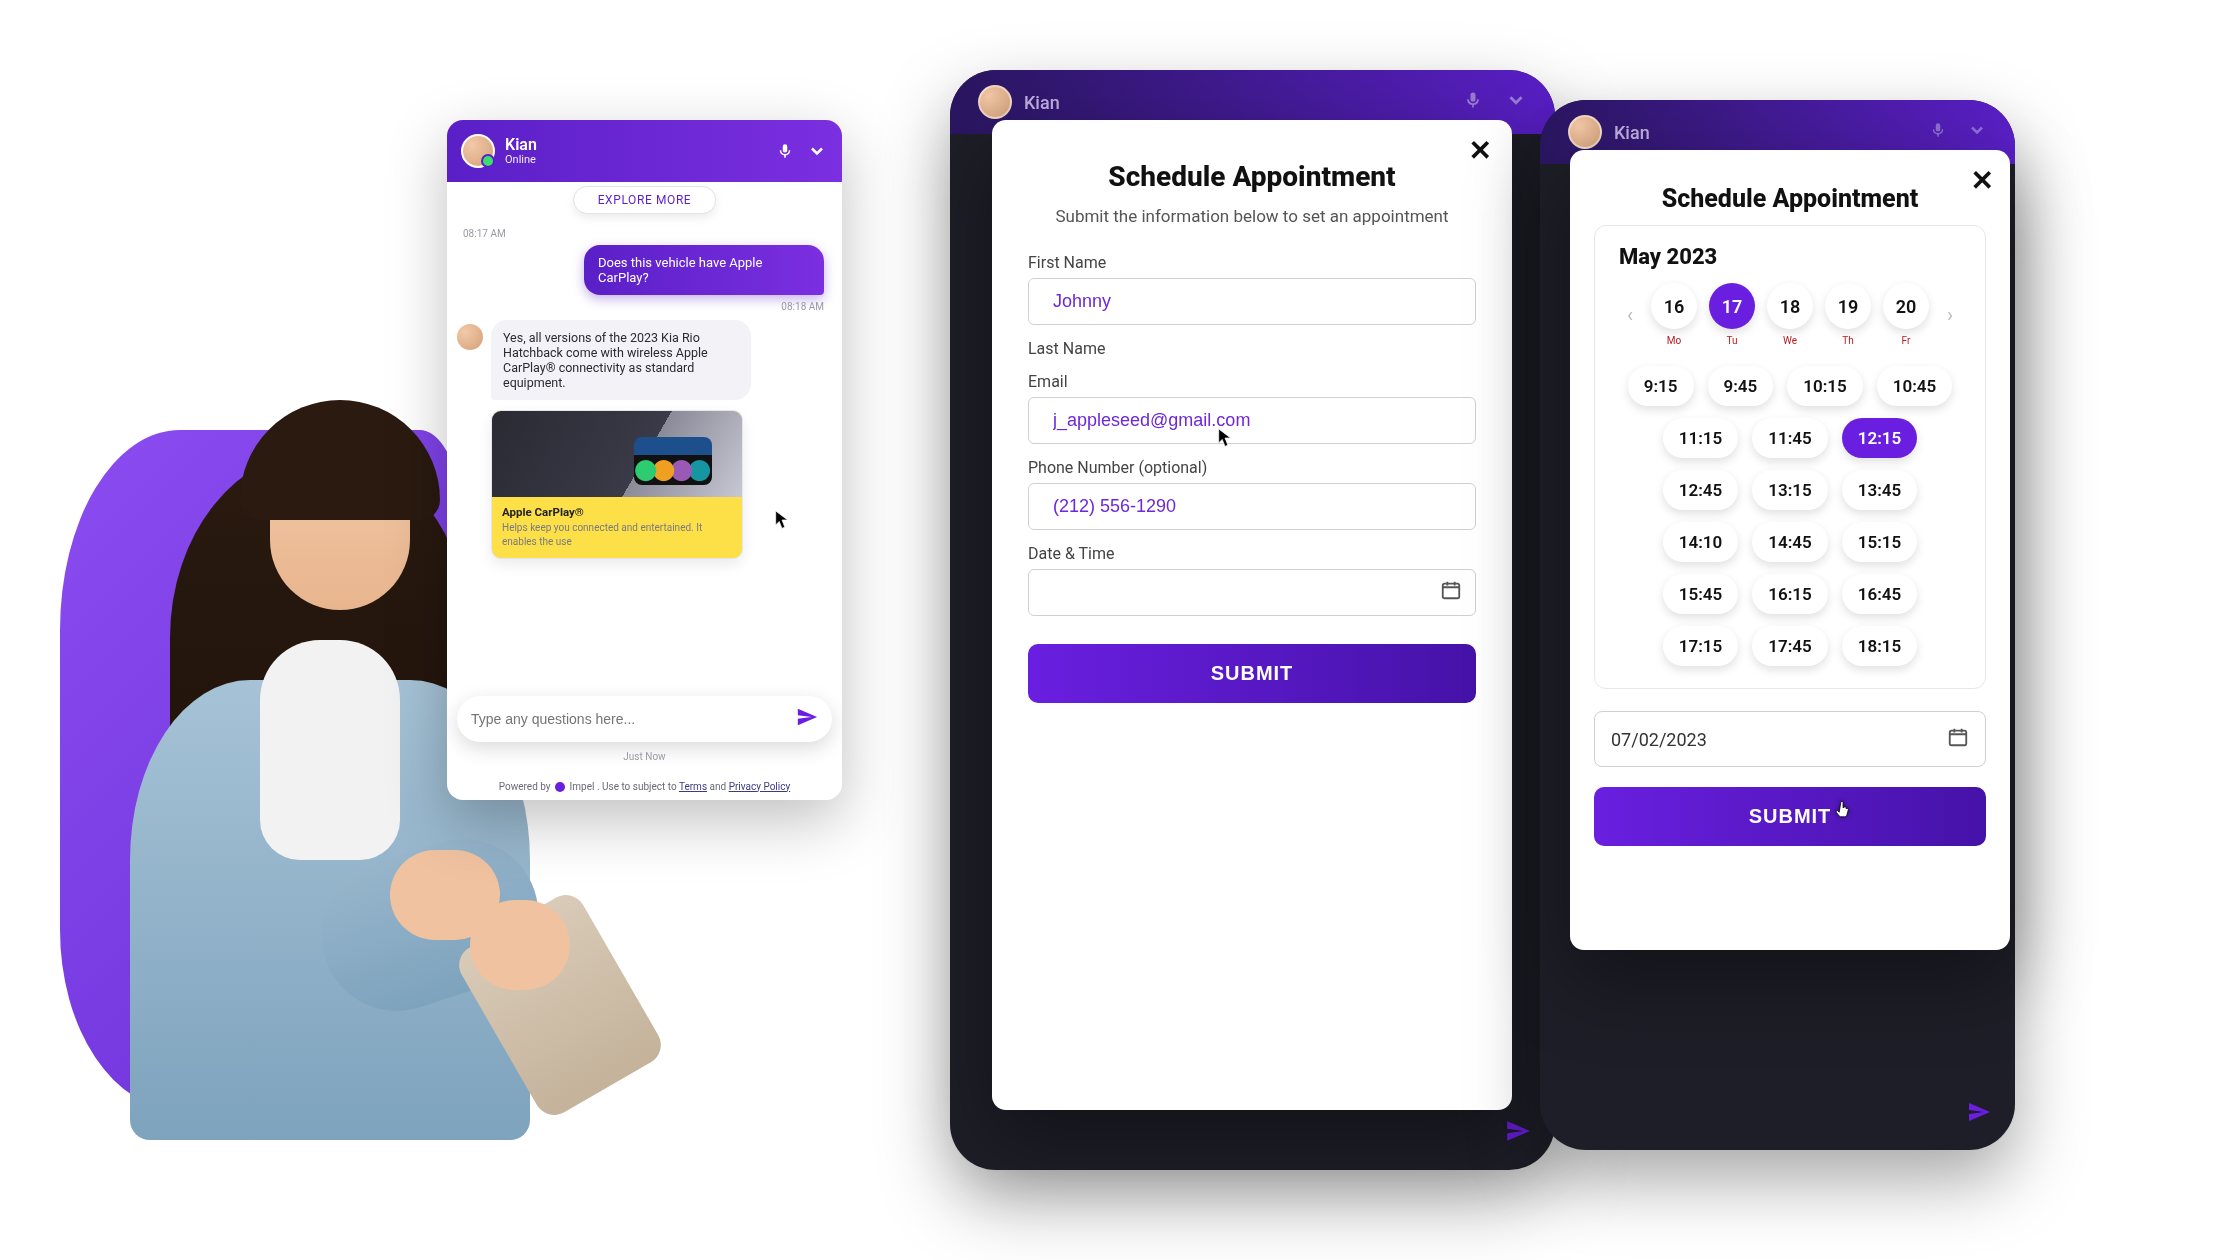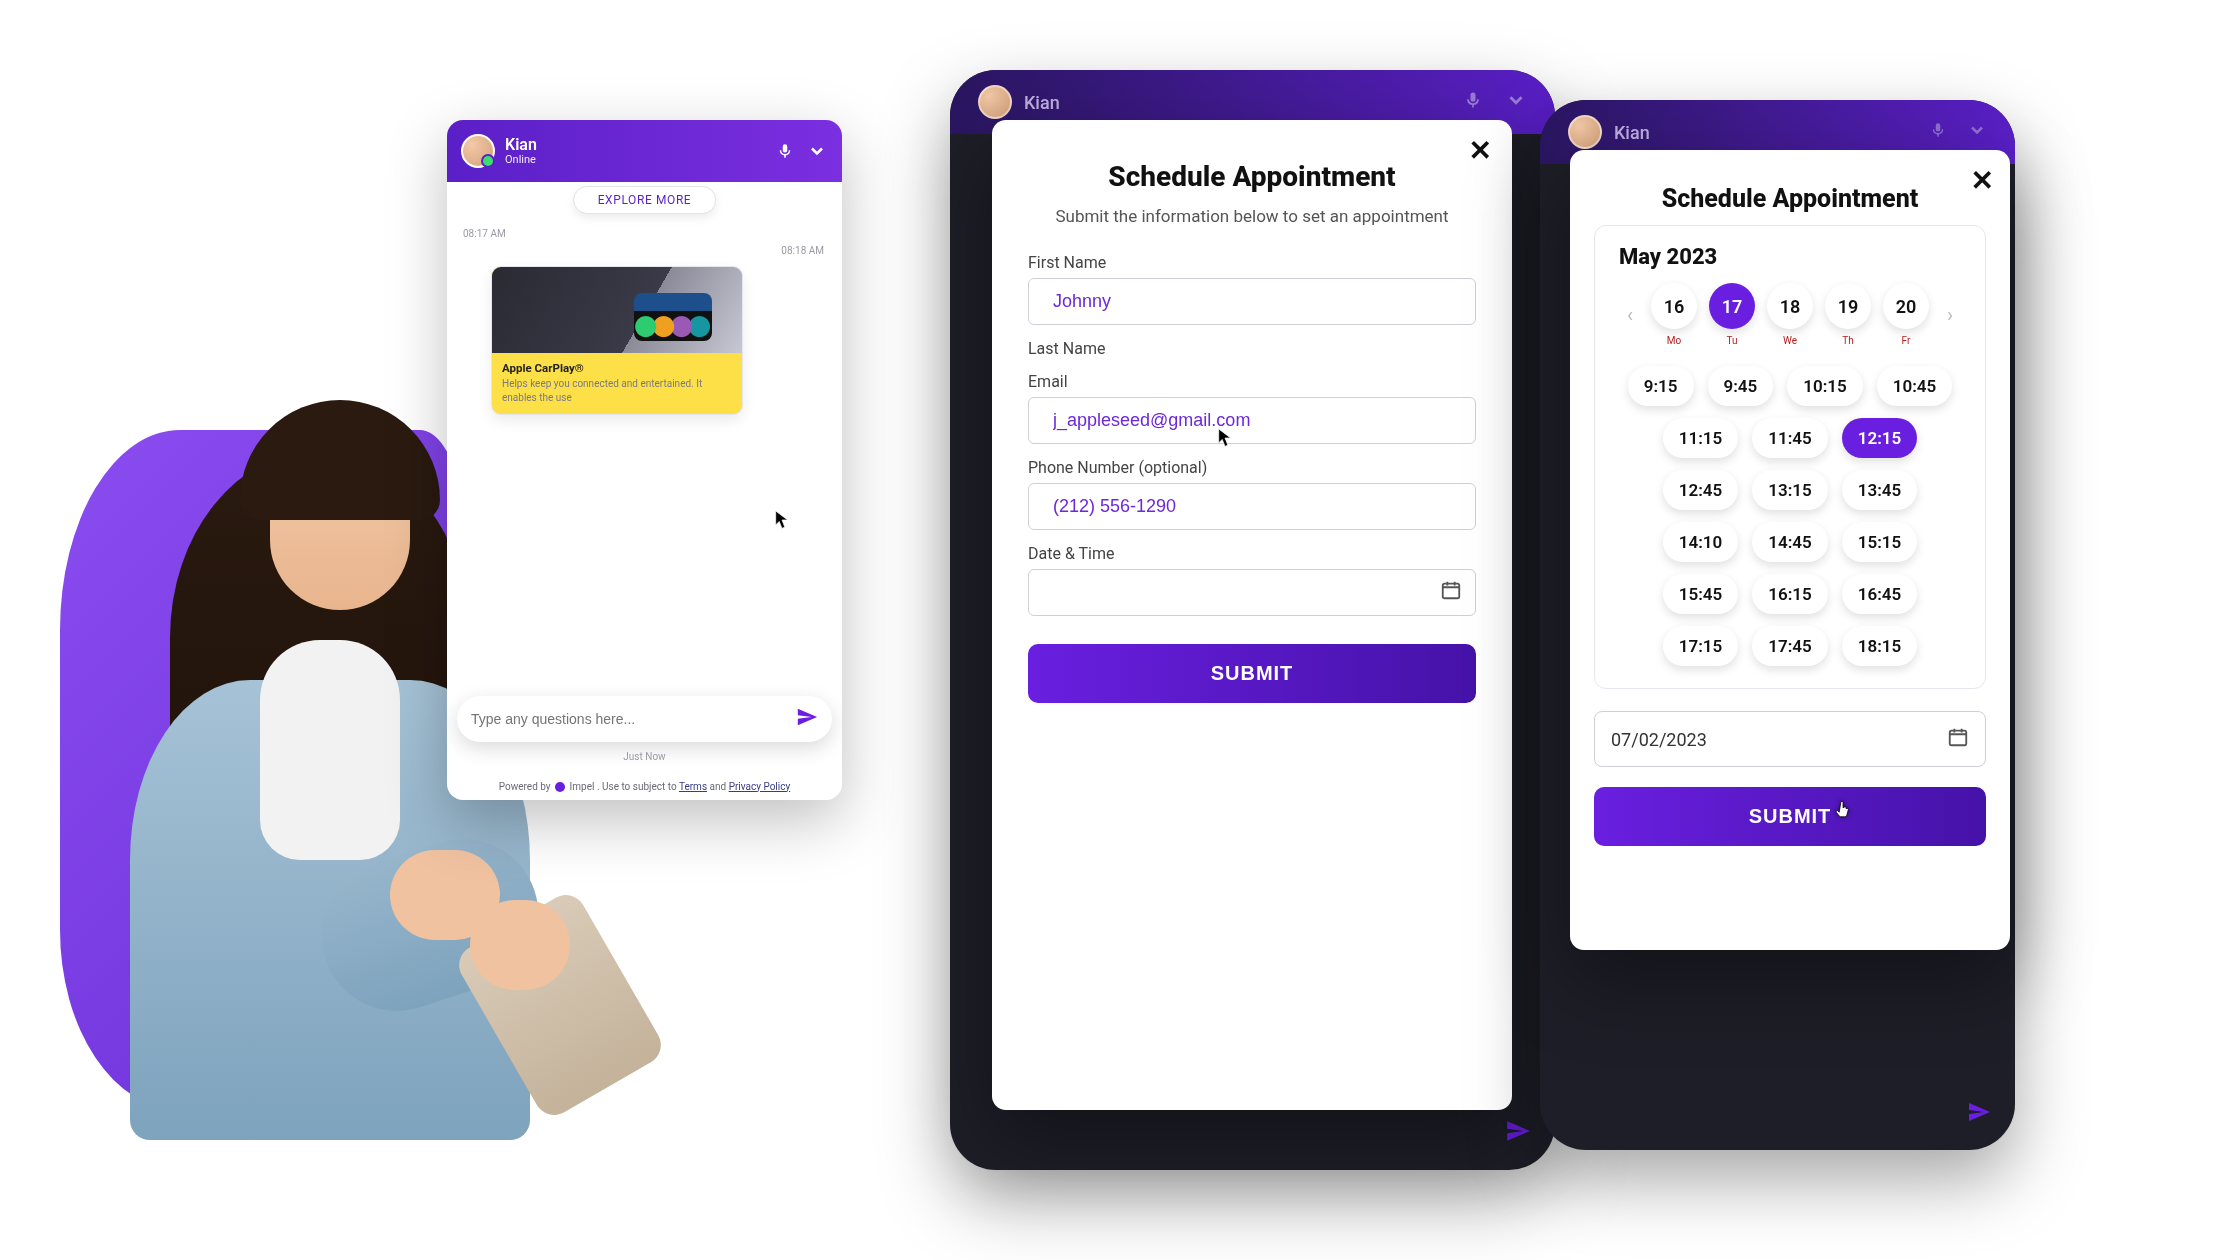--- a/index.html
+++ b/index.html
@@ -342,21 +342,26 @@
       </div>
       <div class="hicon">
         <svg viewBox="0 0 24 24" width="20" height="20" fill="none" stroke="#fff" stroke-width="3">
             <polyline points="6 9 12 15 18 9"></polyline>
           </svg>
       </div>
     </div>
     <div class="chat-body">
       <div class="chip-explore">EXPLORE MORE</div>
       <div class="ts left">08:17 AM</div>
+      <div class="user-bubble">Does this vehicle have Apple CarPlay?</div>
       <div class="ts right">08:18 AM</div>
+      <div class="bot-row">
+        <div class="bot-avatar"></div>
+        <div class="bot-bubble">Yes, all versions of the 2023 Kia Rio Hatchback come with wireless Apple CarPlay® connectivity as standard equipment.</div>
+      </div>
       <div class="card">
         <div class="img"></div>
         <div class="body">
           <div class="title">Apple CarPlay®</div>
           <div class="desc">Helps keep you connected and entertained. It enables the use</div>
         </div>
       </div>
     </div>
     <div class="chat-input-wrap">
       <input placeholder="Type any questions here..." style="">

